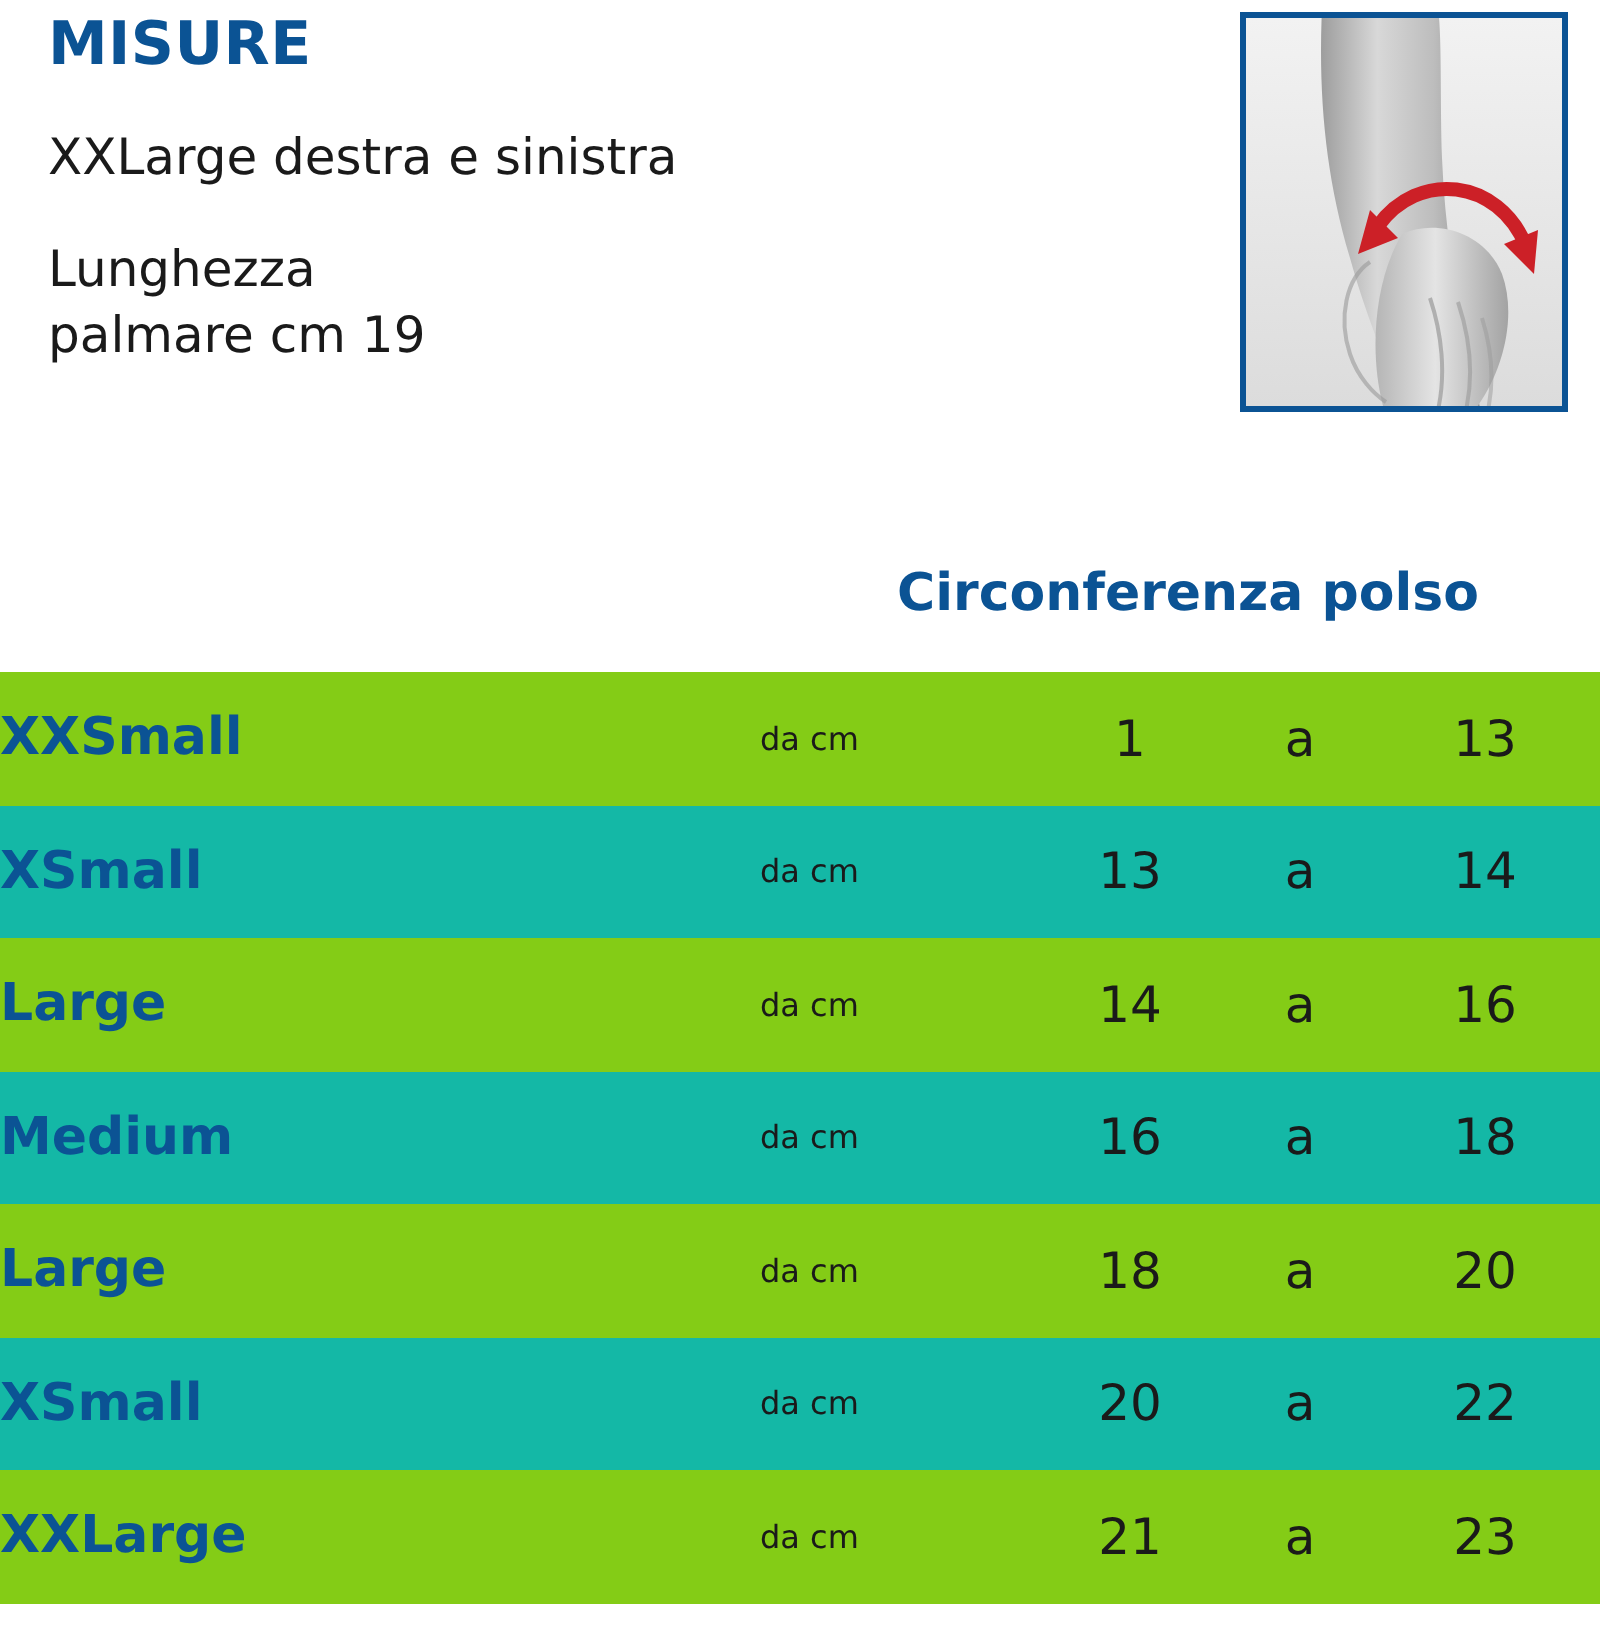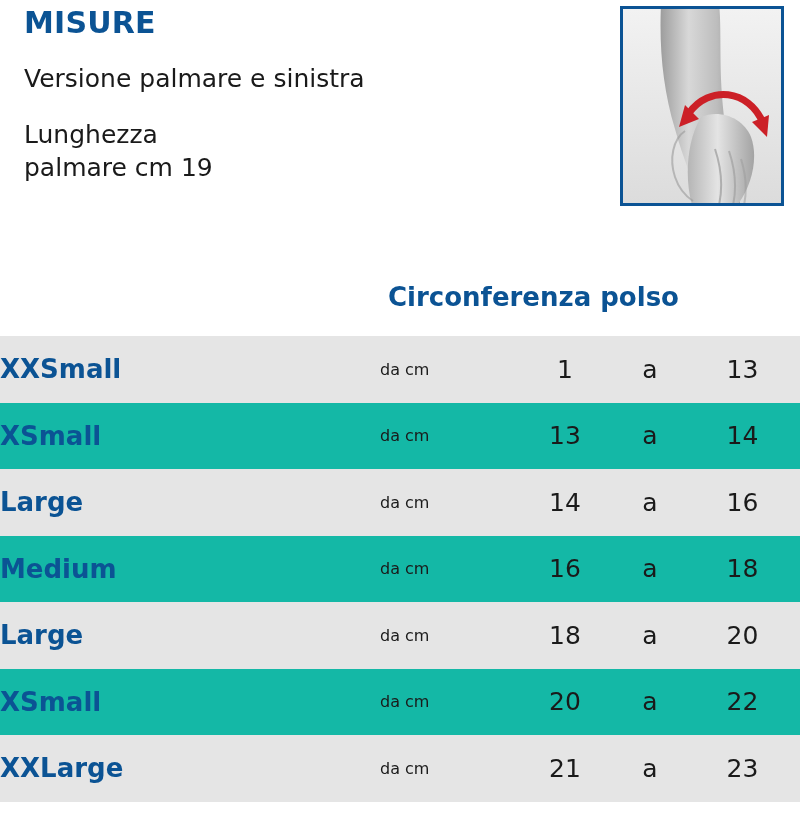--- a/index.html
+++ b/index.html
@@ -91,29 +91,29 @@
 
   thead th {
     height: 78px;
     font-size: 26px;
     font-weight: bold;
     color: #0b5394;
     text-align: left;
     background: #ffffff;
   }
   thead th.head-measure {
-    text-align: left;
+    text-align: center;
     padding-left: 8px;
   }
 
   tbody tr {
     height: 66.5px;
   }
   tbody tr.alt {
-    background: #e5e5e5;
+    background: #84cc16;
   }
   tbody tr.plain {
     background: #14b8a6;
   }
   td.size-name {
     font-size: 26px;
     font-weight: bold;
     color: #0b5394;
     padding-left: 24px;
   }
@@ -139,21 +139,21 @@
     text-align: center;
   }
 </style>
 </head>
 <body>
 
 <div class="page">
 
   <div class="header">
     <h1 class="title">MISURE</h1>
-    <p class="subtitle">Versione palmare e sinistra</p>
+    <p class="subtitle">XXLarge destra e sinistra</p>
     <div class="lengthline">Lunghezza</div>
     <div class="lengthline">palmare cm 19</div>
   </div>
 
   <div class="photo-box">
     <svg width="158" height="194" viewBox="0 0 158 194">
       <defs>
         <linearGradient id="skin" x1="0" y1="0" x2="1" y2="0">
           <stop offset="0%" stop-color="#9d9d9d"></stop>
           <stop offset="35%" stop-color="#d8d8d8"></stop>

